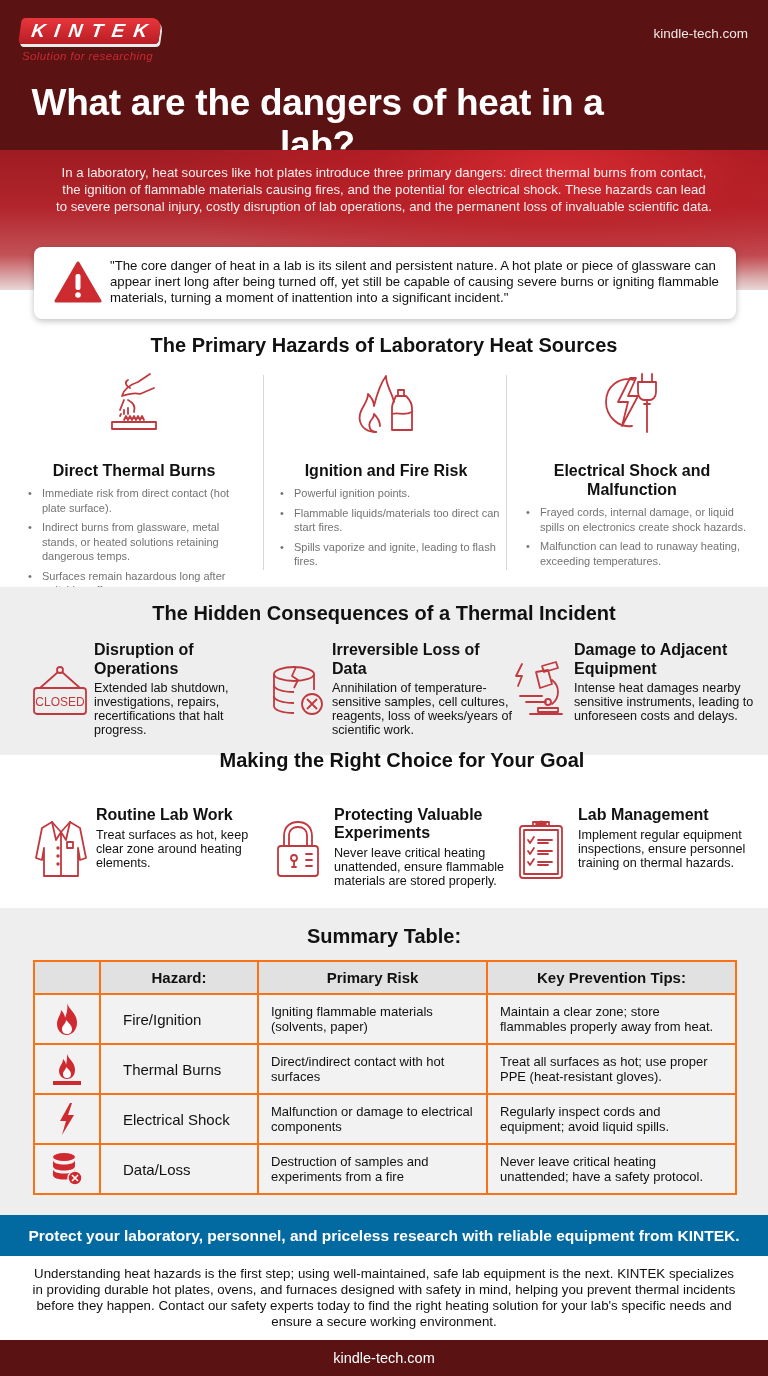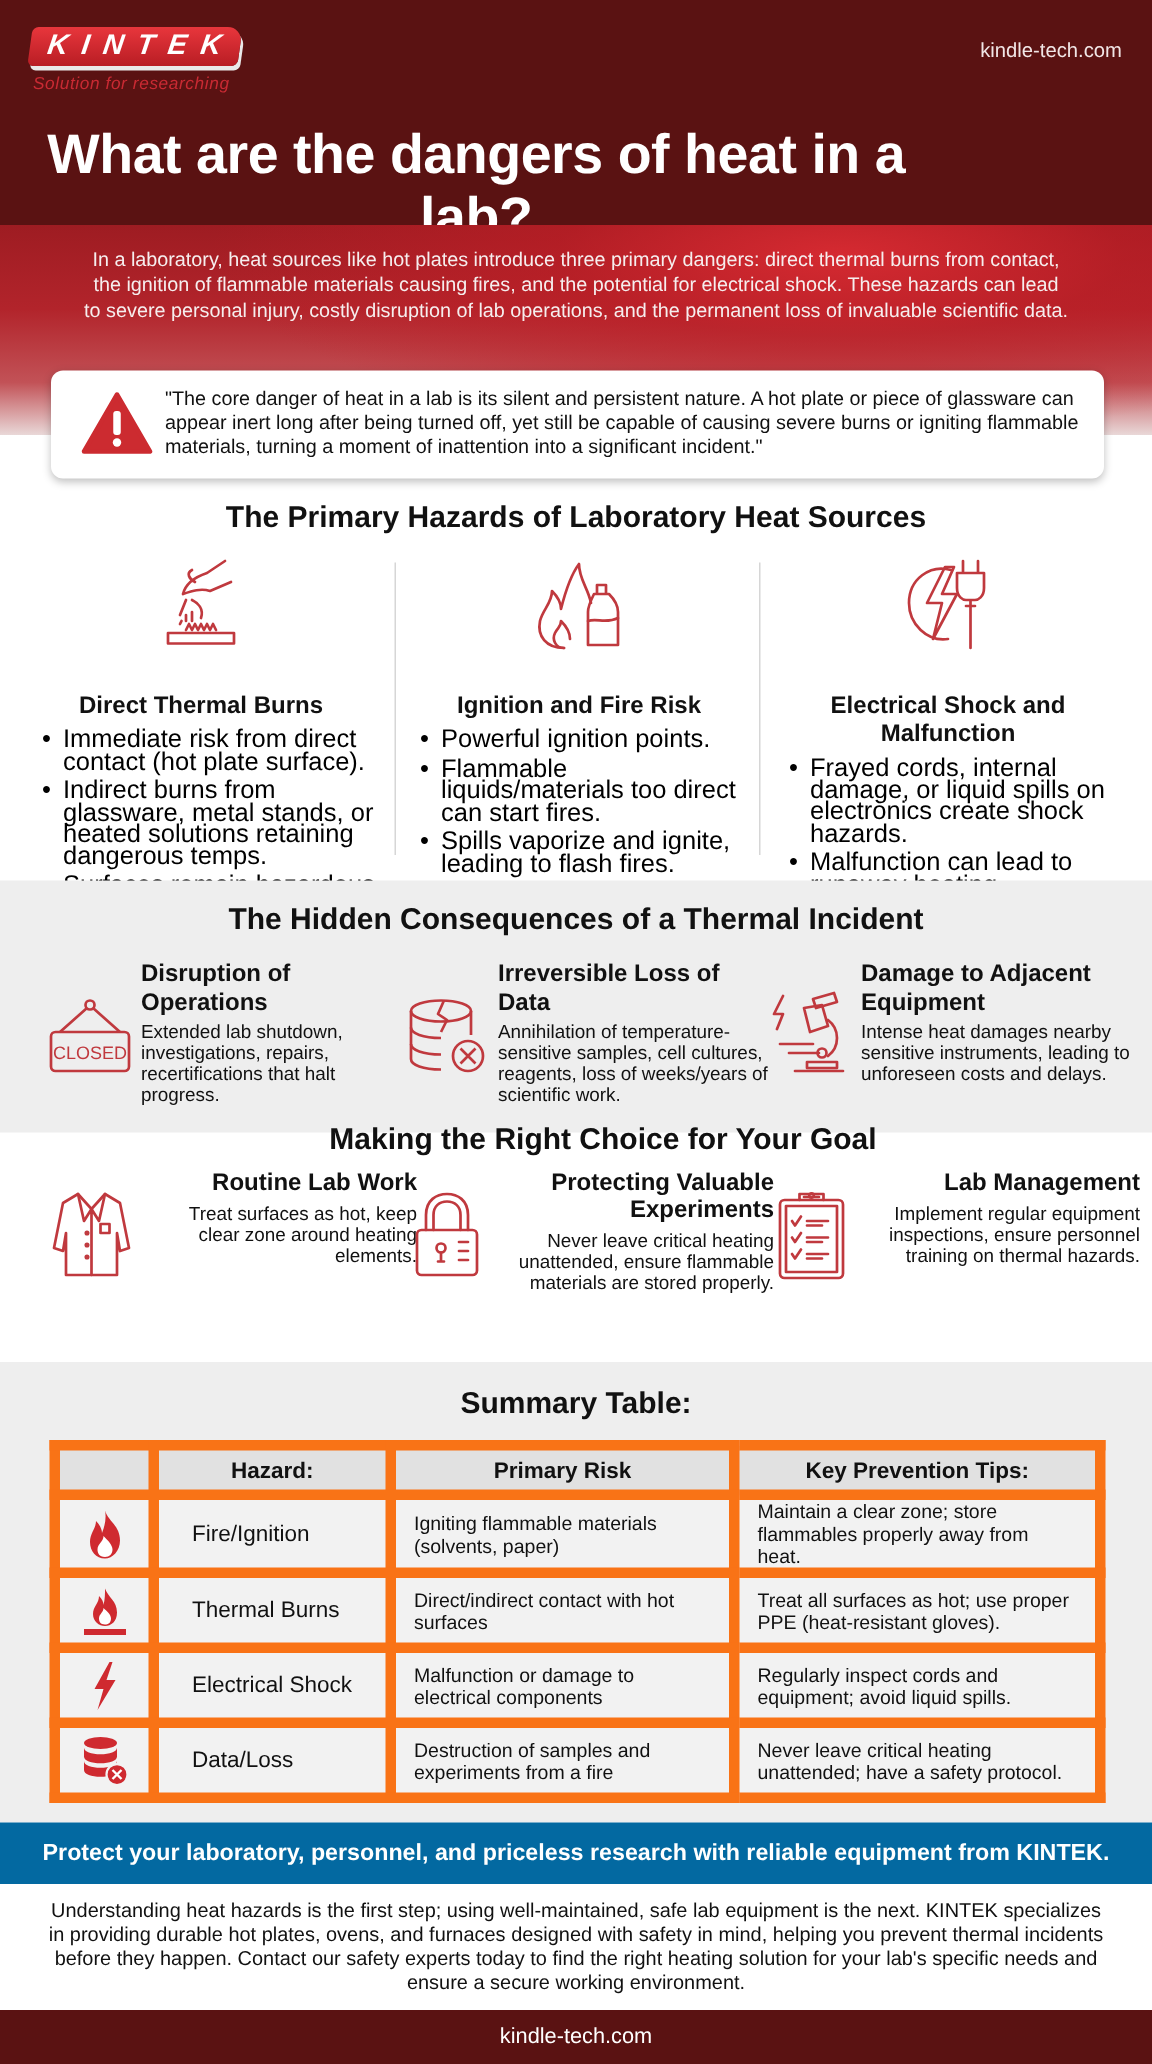--- a/index.html
+++ b/index.html
@@ -26,42 +26,42 @@
   .quote-card { position: absolute; left: 34px; top: 247px; width: 702px; height: 72px; background: #fff; border-radius: 8px; box-shadow: 0 2px 6px rgba(0,0,0,0.25); }
   .warn-icon { position: absolute; left: 20px; top: 14px; width: 48px; height: 42px; }
   .quote-text { position: absolute; left: 76px; top: 11px; width: 615px; font-size: 13.2px; line-height: 16px; color: #111; }
 
   
   .section-title { position: absolute; left: 0; width: 768px; text-align: center; font-weight: bold; font-size: 20px; color: #111; }
   .hazard-col { position: absolute; top: 370px; width: 240px; text-align: center; }
   .hazard-icon { width: 80px; height: 64px; margin: 0 auto; display: block; }
   .hazard-title { font-weight: bold; font-size: 16px; line-height: 19px; margin-top: 27px; color: #111; }
   .hazard-list { list-style: none; text-align: left; margin-top: 6px; padding-left: 14px; padding-right: 4px; }
-  .hazard-list li { position: relative; font-size: 17px; line-height: 14.5px; padding-left: 14px; margin-bottom: 5px; color: #000000; }
+  .hazard-list li { position: relative; font-size: 11px; line-height: 14.5px; padding-left: 14px; margin-bottom: 5px; color: #737373; }
   .hazard-list li::before { content: "•"; position: absolute; left: 0; top: 0; }
   .v-divider { position: absolute; top: 375px; width: 1px; height: 195px; background: #d6d6d6; }
 
   
   .gray-band { position: absolute; left: 0; width: 768px; background: #eeeeee; }
   .conseq { position: absolute; top: 640px; width: 245px; height: 100px; }
   .conseq-icon { position: absolute; left: 0; top: 18px; width: 56px; height: 60px; }
   .conseq-body { position: absolute; left: 62px; top: 0; width: 180px; }
   .conseq-title { font-weight: bold; font-size: 16px; line-height: 19px; color: #111; }
   .conseq-text { font-size: 12.6px; line-height: 14px; margin-top: 3px; color: #111; }
 
   
-  .goal { position: absolute; top: 780px; width: 245px; height: 90px; text-align: right; }
+  .goal { position: absolute; top: 806px; width: 245px; height: 90px; }
   .goal-icon { position: absolute; left: 0; top: 12px; width: 54px; height: 62px; }
   .goal-body { position: absolute; left: 62px; top: 0; width: 182px; }
   .goal-title { font-weight: bold; font-size: 16px; line-height: 18px; color: #111; }
   .goal-text { font-size: 12.6px; line-height: 14px; margin-top: 4px; color: #111; }
 
   
   .summary-table { position: absolute; left: 33px; top: 960px; width: 704px; border-collapse: collapse; background: #f2f2f2; }
-  .summary-table th, .summary-table td { border: 7px solid #f97316; }
+  .summary-table th, .summary-table td { border: 2px solid #f97316; }
   .summary-table th { background: #e1e1e1; height: 33px; font-size: 15px; font-weight: bold; color: #111; text-align: center; }
   .summary-table td { height: 50px; font-size: 13px; line-height: 15px; color: #111; padding: 0 12px; vertical-align: middle; }
   .summary-table td.icon-cell { width: 66px; text-align: center; padding: 0; }
   .summary-table td.hazard-cell { width: 158px; font-size: 15px; padding-left: 22px; }
   .summary-table td.risk-cell { width: 229px; }
   .row-icon { width: 32px; height: 34px; display: block; margin: 0 auto; }
 
   
   .cta-bar { position: absolute; left: 0; top: 1215px; width: 768px; height: 41px; background: #0369a1; color: #fff; text-align: center; font-weight: bold; font-size: 15.5px; line-height: 41px; }
   .cta-text { position: absolute; left: 30px; top: 1266px; width: 708px; text-align: center; font-size: 13.3px; line-height: 16px; color: #111; }

